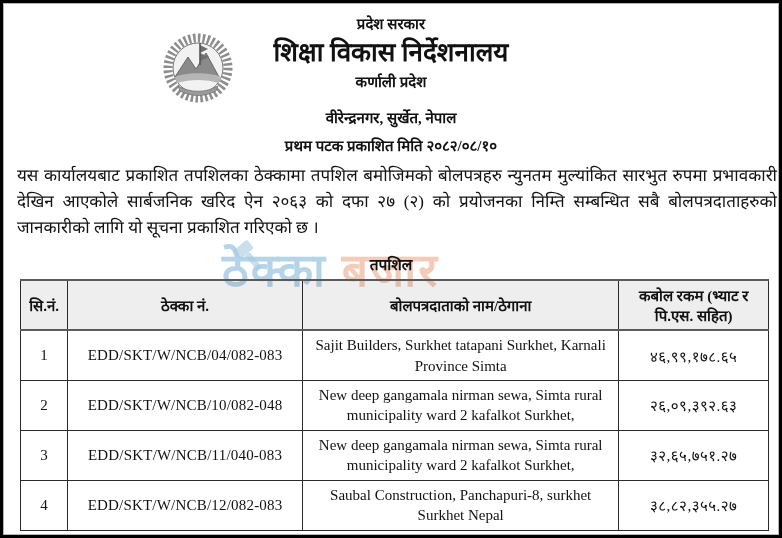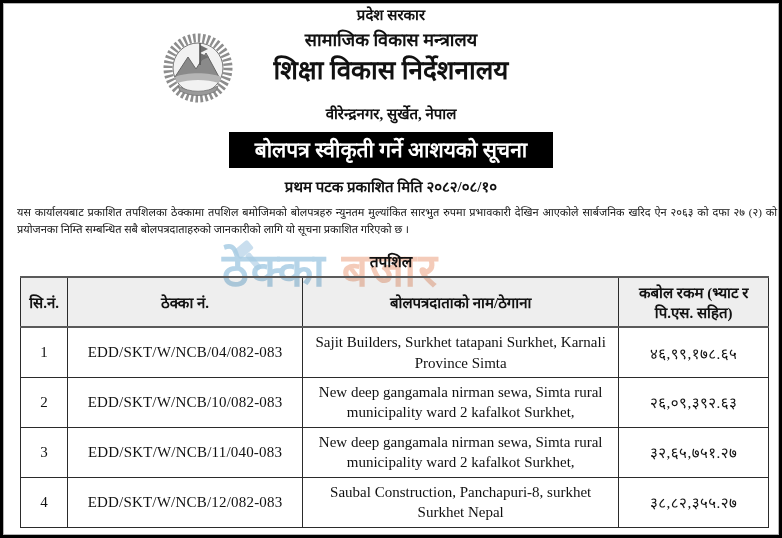--- a/index.html
+++ b/index.html
@@ -15,21 +15,21 @@
     border: 3px solid #000;
     background: #fff;
   }
   .page-inner {
     position: absolute; inset: 0;
     border: 1px solid #b5b5b5;
     overflow: hidden;
   }
 
   
-  .letterhead { text-align: center; padding-top: 0; position: relative; }
+  .letterhead { text-align: center; padding-top: 9px; position: relative; }
   .lh-line1 { font-size: 15px; font-weight: bold; }
   .lh-line2 { font-size: 18px; font-weight: bold; margin-top: 3px; }
   .lh-line3 { font-size: 26px; font-weight: bold; margin-top: 0; }
   .lh-line4 { font-size: 15px; font-weight: bold; margin-top: 2px; }
   .lh-line5 { font-size: 15px; font-weight: bold; margin-top: 16px; }
 
   .emblem {
     position: absolute; left: 152px; top: 27px;
     width: 84px; height: 80px;
   }
@@ -42,21 +42,21 @@
     font-size: 21px; font-weight: bold;
     padding: 3px 26px 5px 26px;
   }
   .pub-date {
     text-align: center; font-weight: bold; font-size: 15px; margin-top: 8px;
   }
 
   
   .notice-body {
     margin: 8px 1px 0 13px;
-    font-size: 11px; line-height: 1.52;
+    font-size: 17px; line-height: 1.52;
     text-align: justify;
     position: relative; z-index: 3;
   }
   .table-caption {
     text-align: center; font-weight: bold; font-size: 15.5px; margin-top: 13px;
     position: relative; z-index: 3;
   }
 
   
   .watermark {
@@ -122,28 +122,25 @@
         <path d="M19 46 L32 26 L40 38 L50 22 L63 46 Z" fill="#8a8a8a" stroke="#666" stroke-width="1"></path>
         <path d="M19 46 C30 41, 54 41, 65 46 L63 52 C50 48, 34 48, 21 52 Z" fill="#b5b5b5"></path>
 
         <path d="M44 14 L52 18 L44 22 Z" fill="#6f6f6f"></path>
         <path d="M44 22 L53 26 L44 30 Z" fill="#6f6f6f"></path>
         <line x1="44" y1="12" x2="44" y2="34" stroke="#555" stroke-width="1.6"></line>
 
         <path d="M22 55 C34 62, 50 62, 62 55 L60 60 C48 66, 36 66, 24 60 Z" fill="#9a9a9a" stroke="#777" stroke-width="0.8"></path>
       </svg>
       <div class="lh-line1">प्रदेश सरकार</div>
-      <div class="lh-line2">सामाजिक विकास मन्त्रालय</div>
       <div class="lh-line3">शिक्षा विकास निर्देशनालय</div>
+      <div class="lh-line4">कर्णाली प्रदेश</div>
       <div class="lh-line5">वीरेन्द्रनगर, सुर्खेत, नेपाल</div>
     </div>
 
-    <div class="banner-wrap">
-      <div class="banner">बोलपत्र स्वीकृती गर्ने आशयको सूचना</div>
-    </div>
 
     <div class="pub-date">प्रथम पटक प्रकाशित मिति २०८२/०८/१०</div>
 
     <div class="notice-body">यस कार्यालयबाट प्रकाशित तपशिलका ठेक्कामा तपशिल बमोजिमको बोलपत्रहरु न्युनतम मुल्यांकित सारभुत रुपमा प्रभावकारी देखिन आएकोले सार्बजनिक खरिद ऐन २०६३ को दफा २७ (२) को प्रयोजनका निम्ति सम्बन्धित सबै बोलपत्रदाताहरुको जानकारीको लागि यो सूचना प्रकाशित गरिएको छ ।</div>
 
     <div class="table-caption">तपशिल</div>
 
     <table class="tender-table">
       <colgroup>
         <col style="width:6.3%">
@@ -161,21 +158,21 @@
       </thead>
       <tbody>
         <tr>
           <td class="cell-sn">1</td>
           <td class="cell-contract">EDD/SKT/W/NCB/04/082-083</td>
           <td class="cell-bidder">Sajit Builders, Surkhet tatapani Surkhet, Karnali Province Simta</td>
           <td class="cell-amount">४६,९९,१७८.६५</td>
         </tr>
         <tr>
           <td class="cell-sn">2</td>
-          <td class="cell-contract">EDD/SKT/W/NCB/10/082-083</td>
+          <td class="cell-contract">EDD/SKT/W/NCB/10/082-048</td>
           <td class="cell-bidder">New deep gangamala nirman sewa, Simta rural municipality ward 2 kafalkot Surkhet,</td>
           <td class="cell-amount">२६,०९,३९२.६३</td>
         </tr>
         <tr>
           <td class="cell-sn">3</td>
           <td class="cell-contract">EDD/SKT/W/NCB/11/040-083</td>
           <td class="cell-bidder">New deep gangamala nirman sewa, Simta rural municipality ward 2 kafalkot Surkhet,</td>
           <td class="cell-amount">३२,६५,७५१.२७</td>
         </tr>
         <tr>

